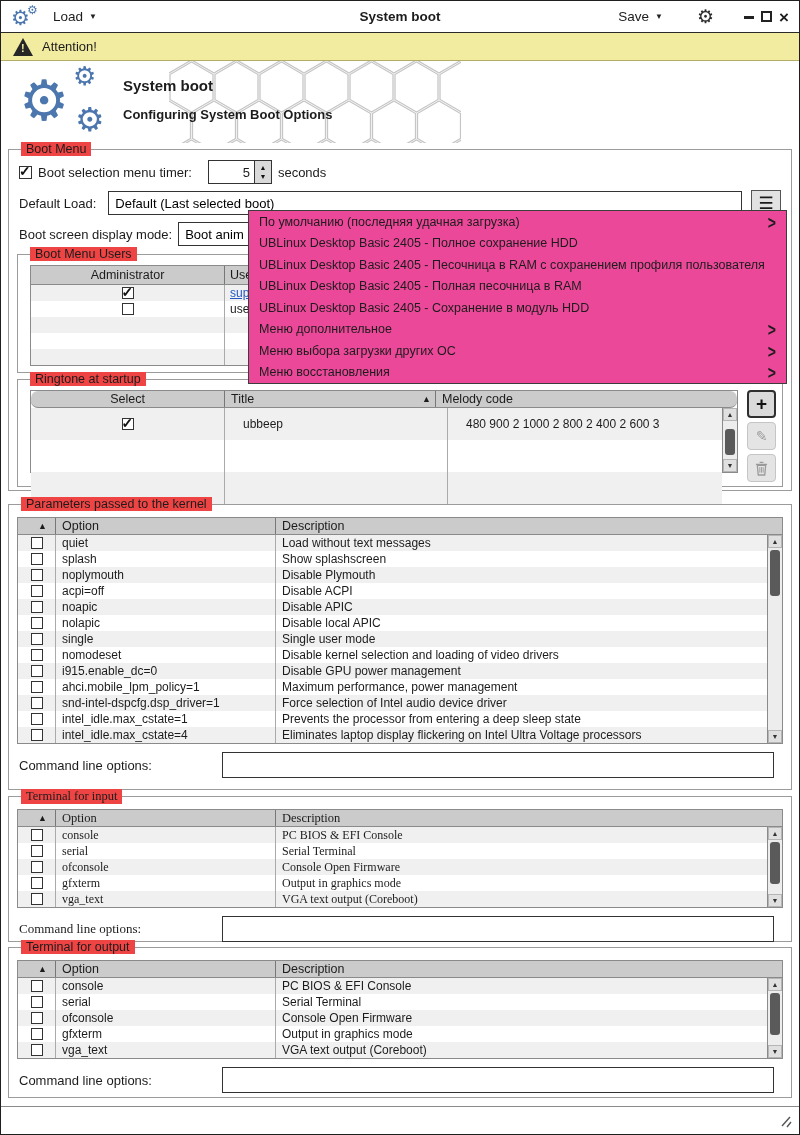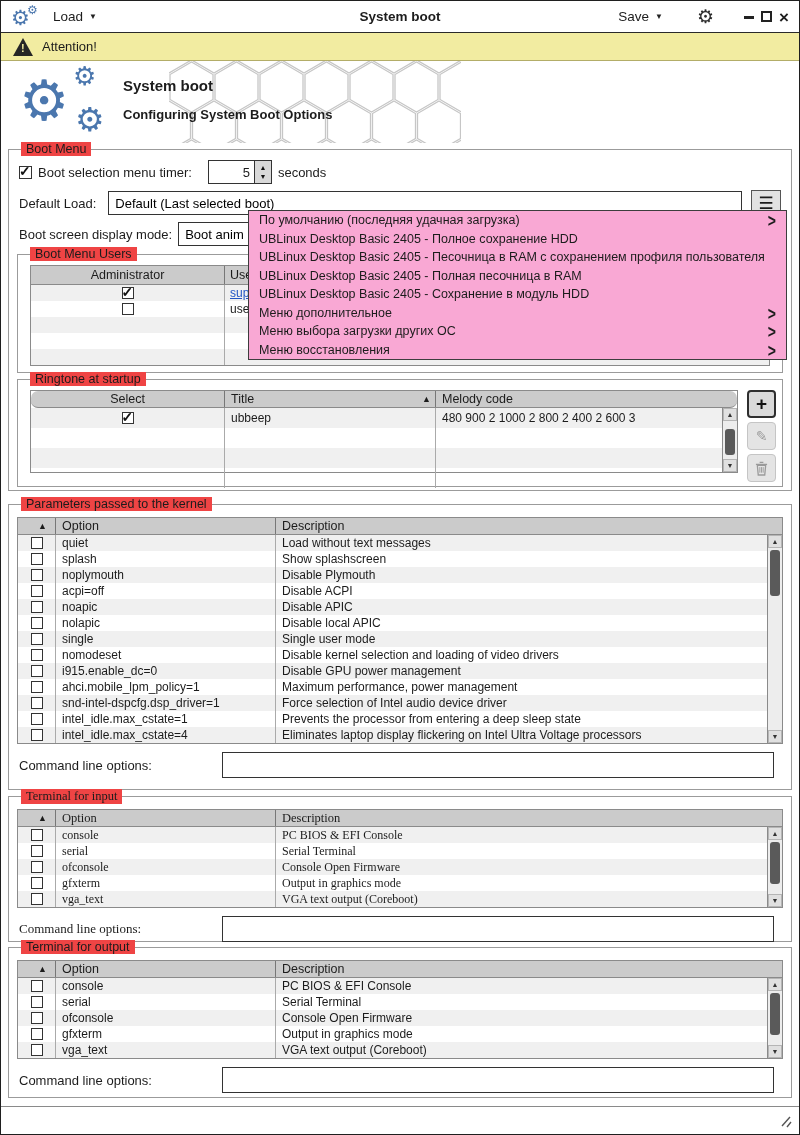--- a/index.html
+++ b/index.html
@@ -78,21 +78,21 @@
   #grp-ring { margin-top:6px; height:108px; padding-top:10px; }
   .ring-wrap { display:flex; margin:0 6px 0 12px; gap:9px; align-items:flex-start; }
   .rtable { border:1px solid #8a8a8a; width:712px; display:flex; flex-direction:column; }
   .rt-head { display:flex; height:17px; background:#cbcbcb; border-bottom:1px solid #8a8a8a; font-size:12.5px; align-items:stretch;border-radius:7px; }
   .rh-c1 { width:194px; border-right:1px solid #777; display:flex; align-items:center; justify-content:center; }
   .rh-c2 { width:211px; border-right:1px solid #777; display:flex; align-items:center; padding-left:6px; }
   .rh-c3 { flex:1; display:flex; align-items:center; padding-left:6px; }
   .sorticon { margin-left:auto; margin-right:4px; font-size:9px; }
   .rt-body { display:flex; height:64px; }
   .rt-rows { flex:1; }
-  .rt-row { display:flex; height:20px; font-size:12px; align-items:stretch; }
+  .rt-row { display:flex; height:32px; font-size:12px; align-items:stretch;gap:12px; }
   .rb-c1 { width:194px; border-right:1px solid #aaa; display:flex; align-items:center; justify-content:center; }
   .rb-c2 { width:211px; border-right:1px solid #aaa; display:flex; align-items:center; padding-left:6px; }
   .rb-c3 { flex:1; display:flex; align-items:center; padding-left:6px; }
   .btncol { display:flex; flex-direction:column; gap:4px; }
   .abtn { width:29px; height:28px; border-radius:4px; display:flex; align-items:center; justify-content:center; }
   .abtn.add { border:2px solid #2e2e2e; background:#d9d9d9; font-size:19px; font-weight:bold; color:#111; }
   .abtn.dis { border:1px solid #c5c5c5; background:#e4e4e4; color:#9a9a9a; font-size:14px; }
 
   
   .ktable { margin:0 8px; border:1px solid #8a8a8a; display:flex; flex-direction:column; }
@@ -111,21 +111,21 @@
   .vscroll { width:15px; border-left:1px solid #8a8a8a; background:#ededed; display:flex; flex-direction:column; }
   .varr { height:13px; background:#e0e0e0; border:1px solid #b5b5b5; font-size:7px; display:flex; align-items:center; justify-content:center; color:#333; flex:none; }
   .vtrack { flex:1; position:relative; }
   .vthumb { position:absolute; left:2px; right:2px; background:#5a5a5a; border-radius:3px; }
 
   .cmdrow { display:flex; align-items:center; margin:8px 8px 0 10px; font-size:13px; }
   .cmdrow .cmdlabel { width:203px; }
   .cmd-input { width:552px; height:26px; }
 
   
-  .popup { position:absolute; left:247px; top:209px; width:539px; height:150px; background:#f9a8d4; border:1px solid #3d3d3d; z-index:60; display:flex; flex-direction:column; }
+  .popup { position:absolute; left:247px; top:209px; width:539px; height:174px; background:#ec4899; border:1px solid #3d3d3d; z-index:60; display:flex; flex-direction:column; }
   .pitem { flex:1; display:flex; align-items:center; padding:0 10px; font-size:12.5px; white-space:nowrap; overflow:hidden; }
   .pitem .chev { margin-left:auto; font-weight:bold; font-size:14px; transform:scaleY(1.35); color:#1c1c1c; padding-left:8px; }
 
   
   .statusbar { height:26px; border-top:1px solid #8a8a8a; margin-top:8px; position:relative; background:#fff; }
   .grip { position:absolute; right:7px; bottom:4px; }
 </style>
 </head>
 <body>
 

